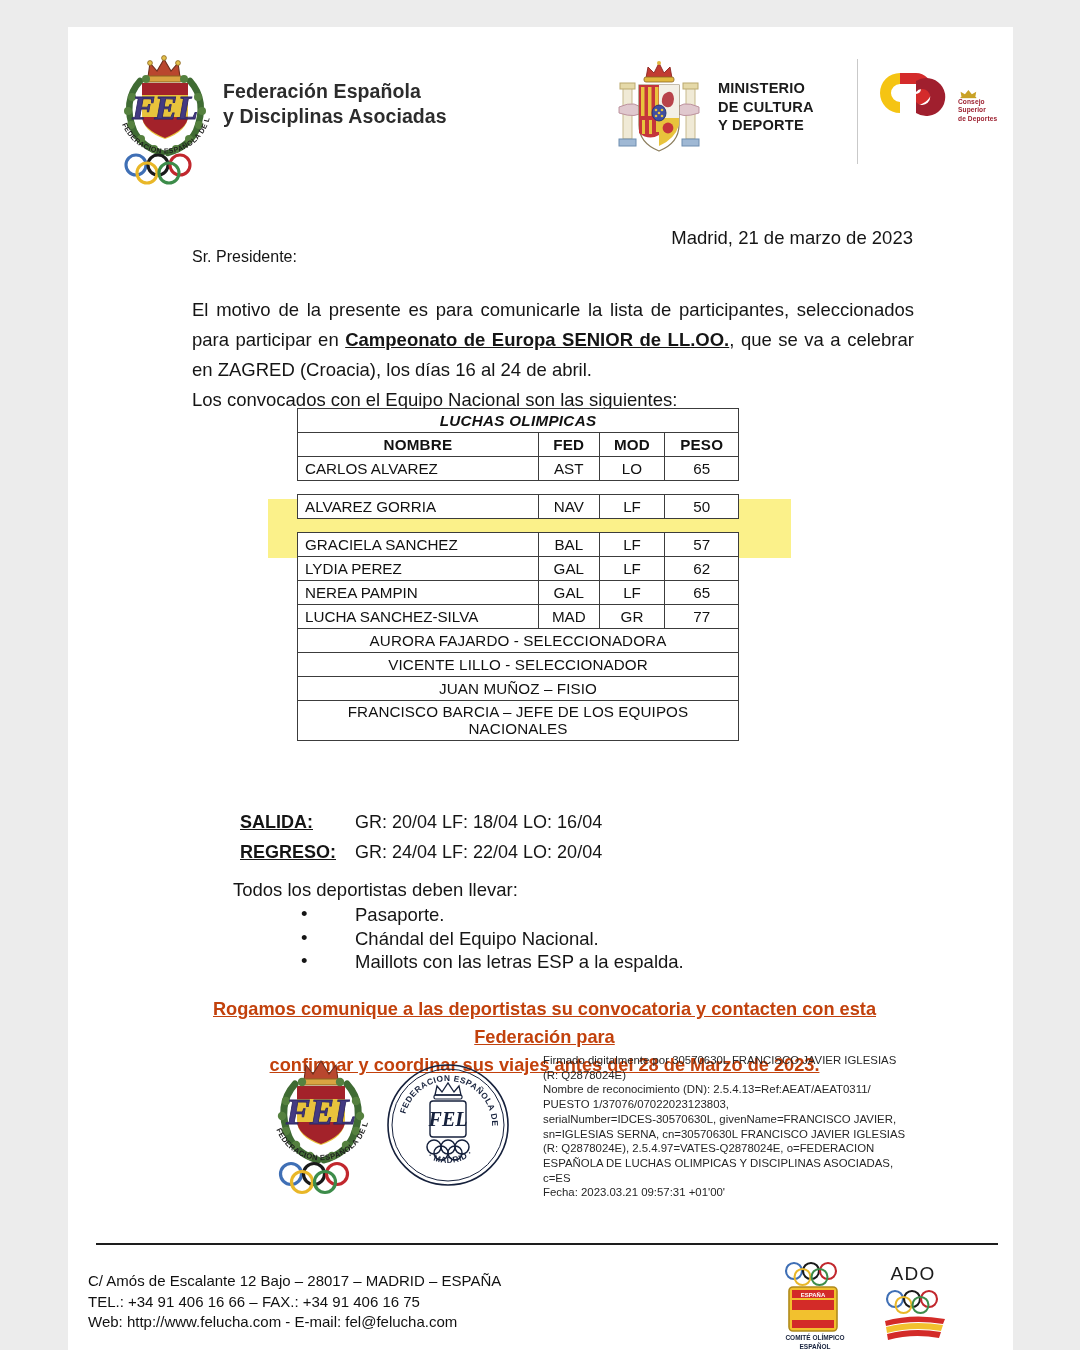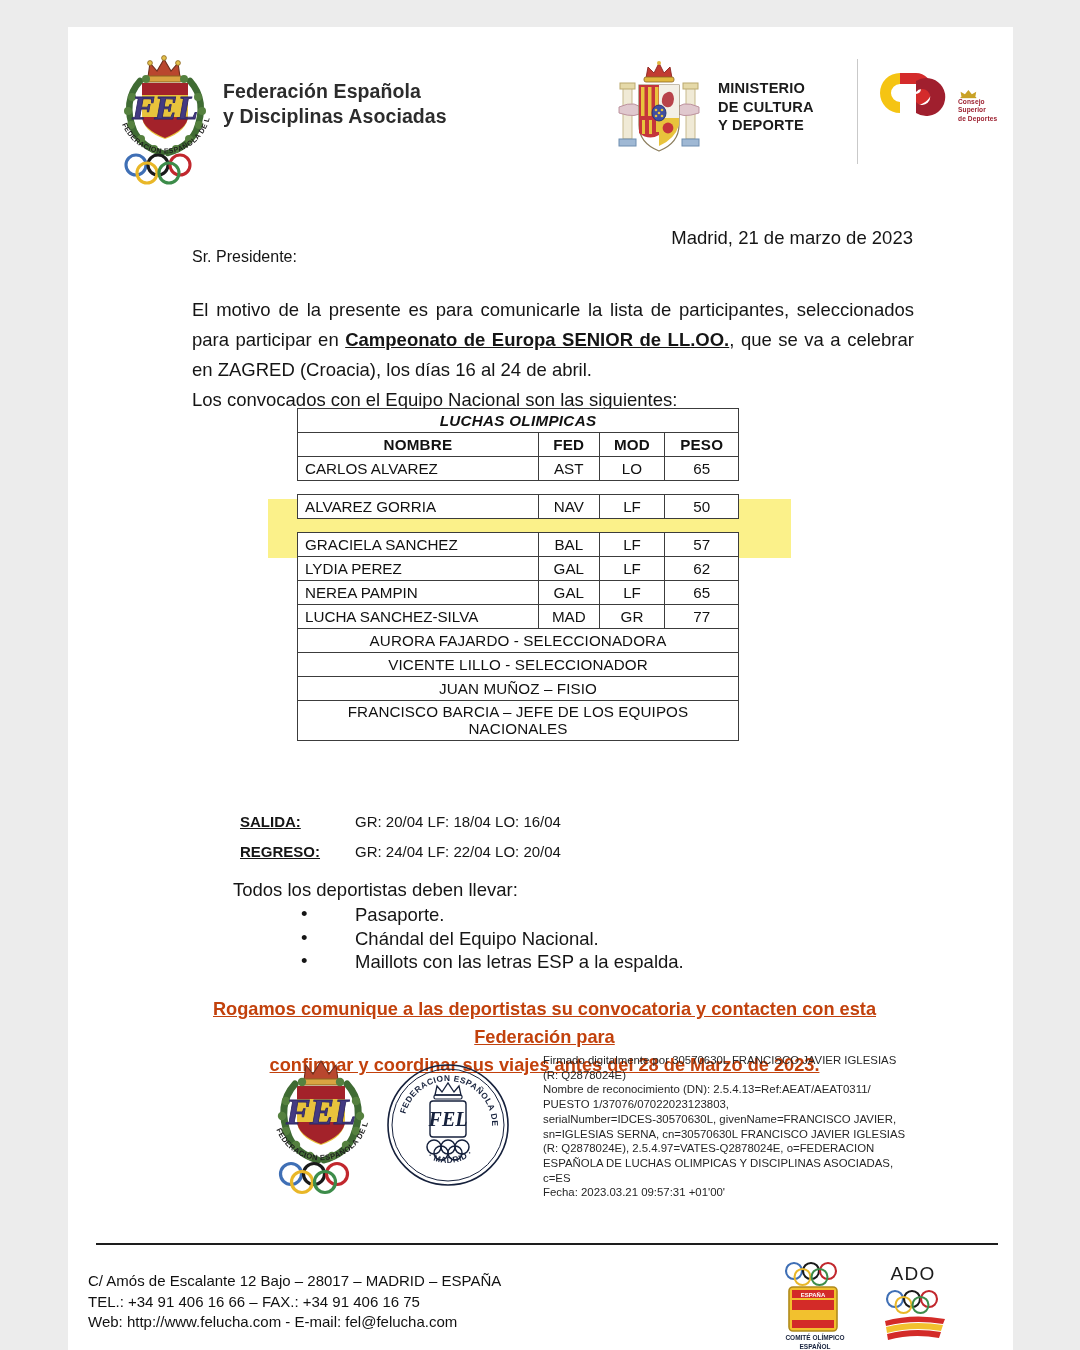--- a/index.html
+++ b/index.html
@@ -184,21 +184,21 @@
     height: 13px;
     padding: 0 !important;
     background: transparent !important;
   }
 
   
   .trips {
     position: absolute;
     left: 172px;
     top: 780px;
-    font-size: 15px;
+    font-size: 18px;
     color: #151515;
     line-height: 30px;
   }
   .trips .lbl {
     display: inline-block;
     width: 115px;
     font-weight: bold;
     text-decoration: underline;
   }
 

